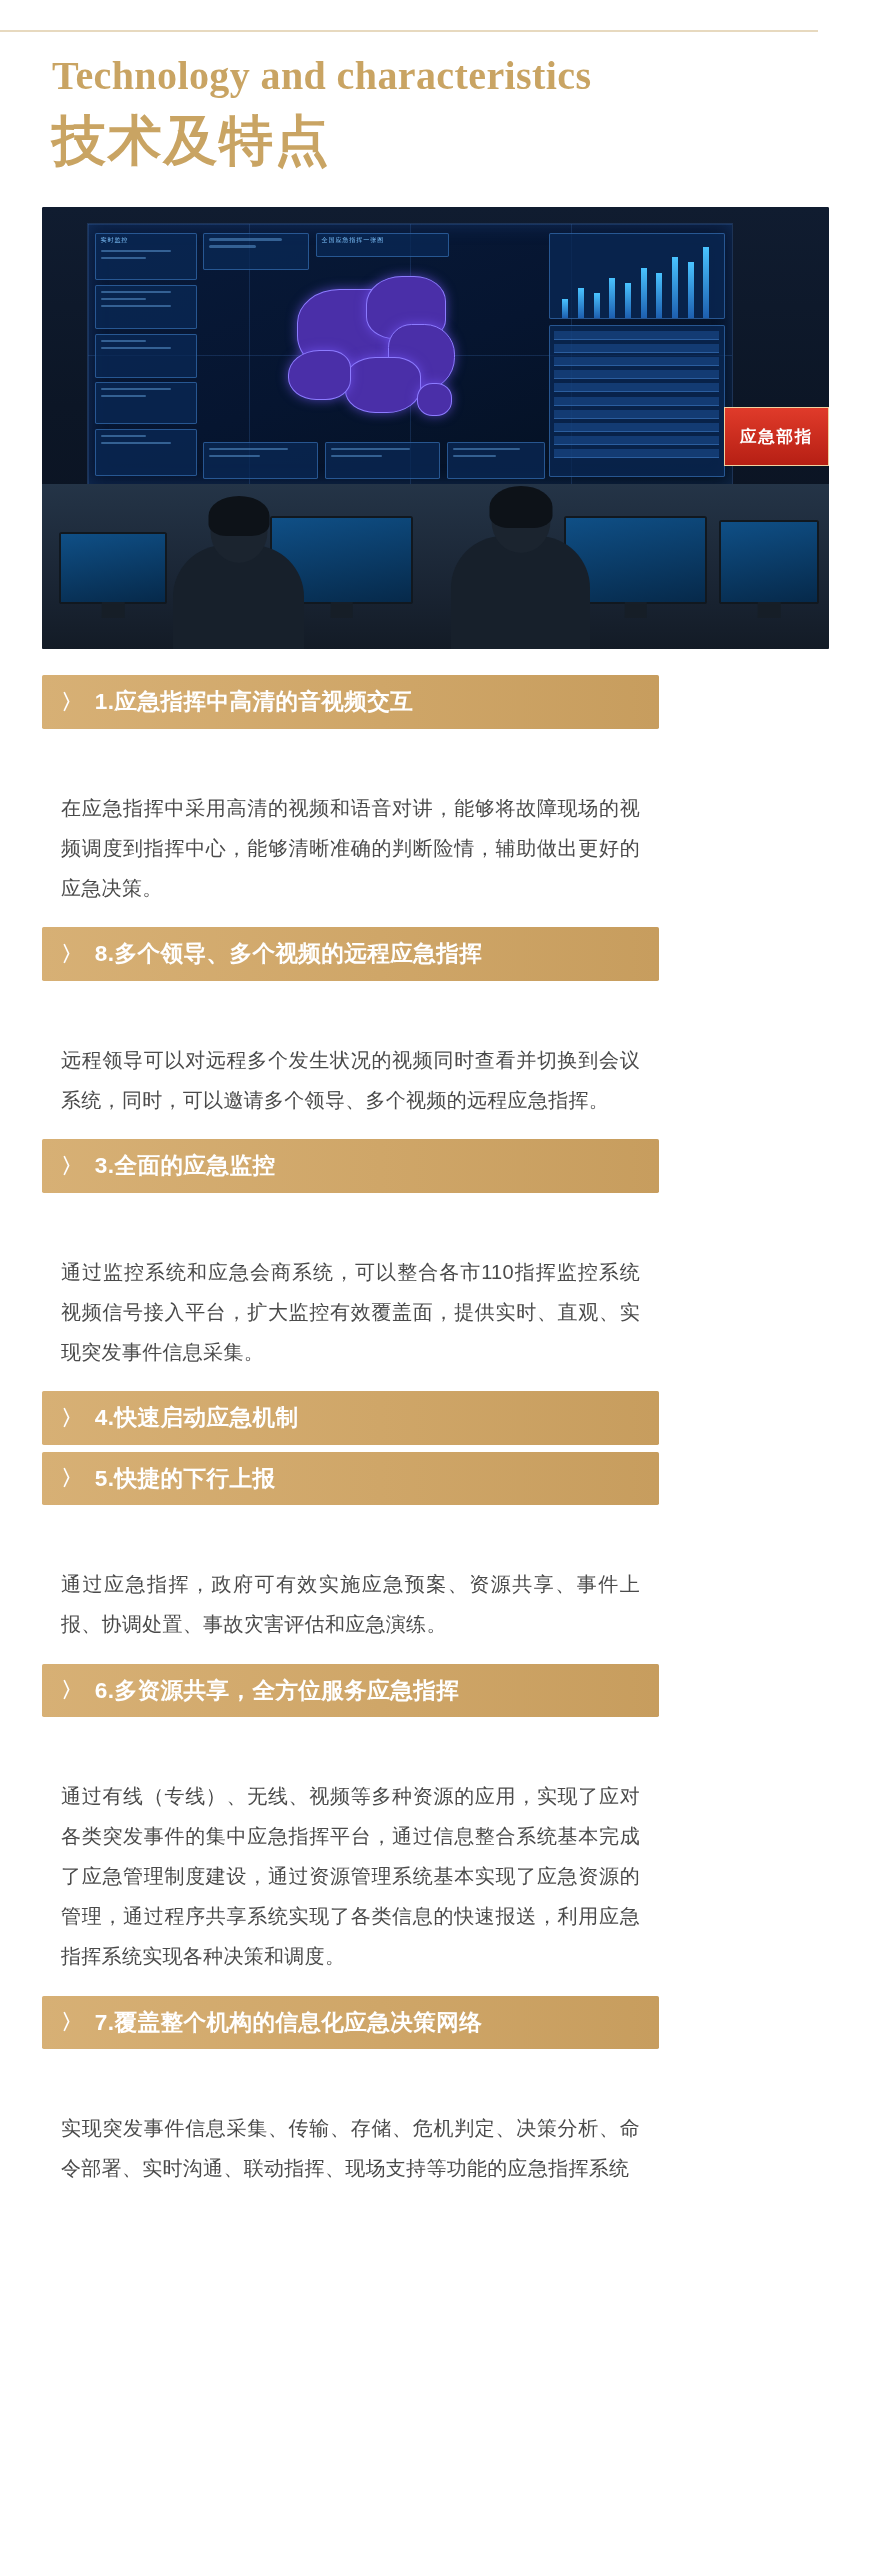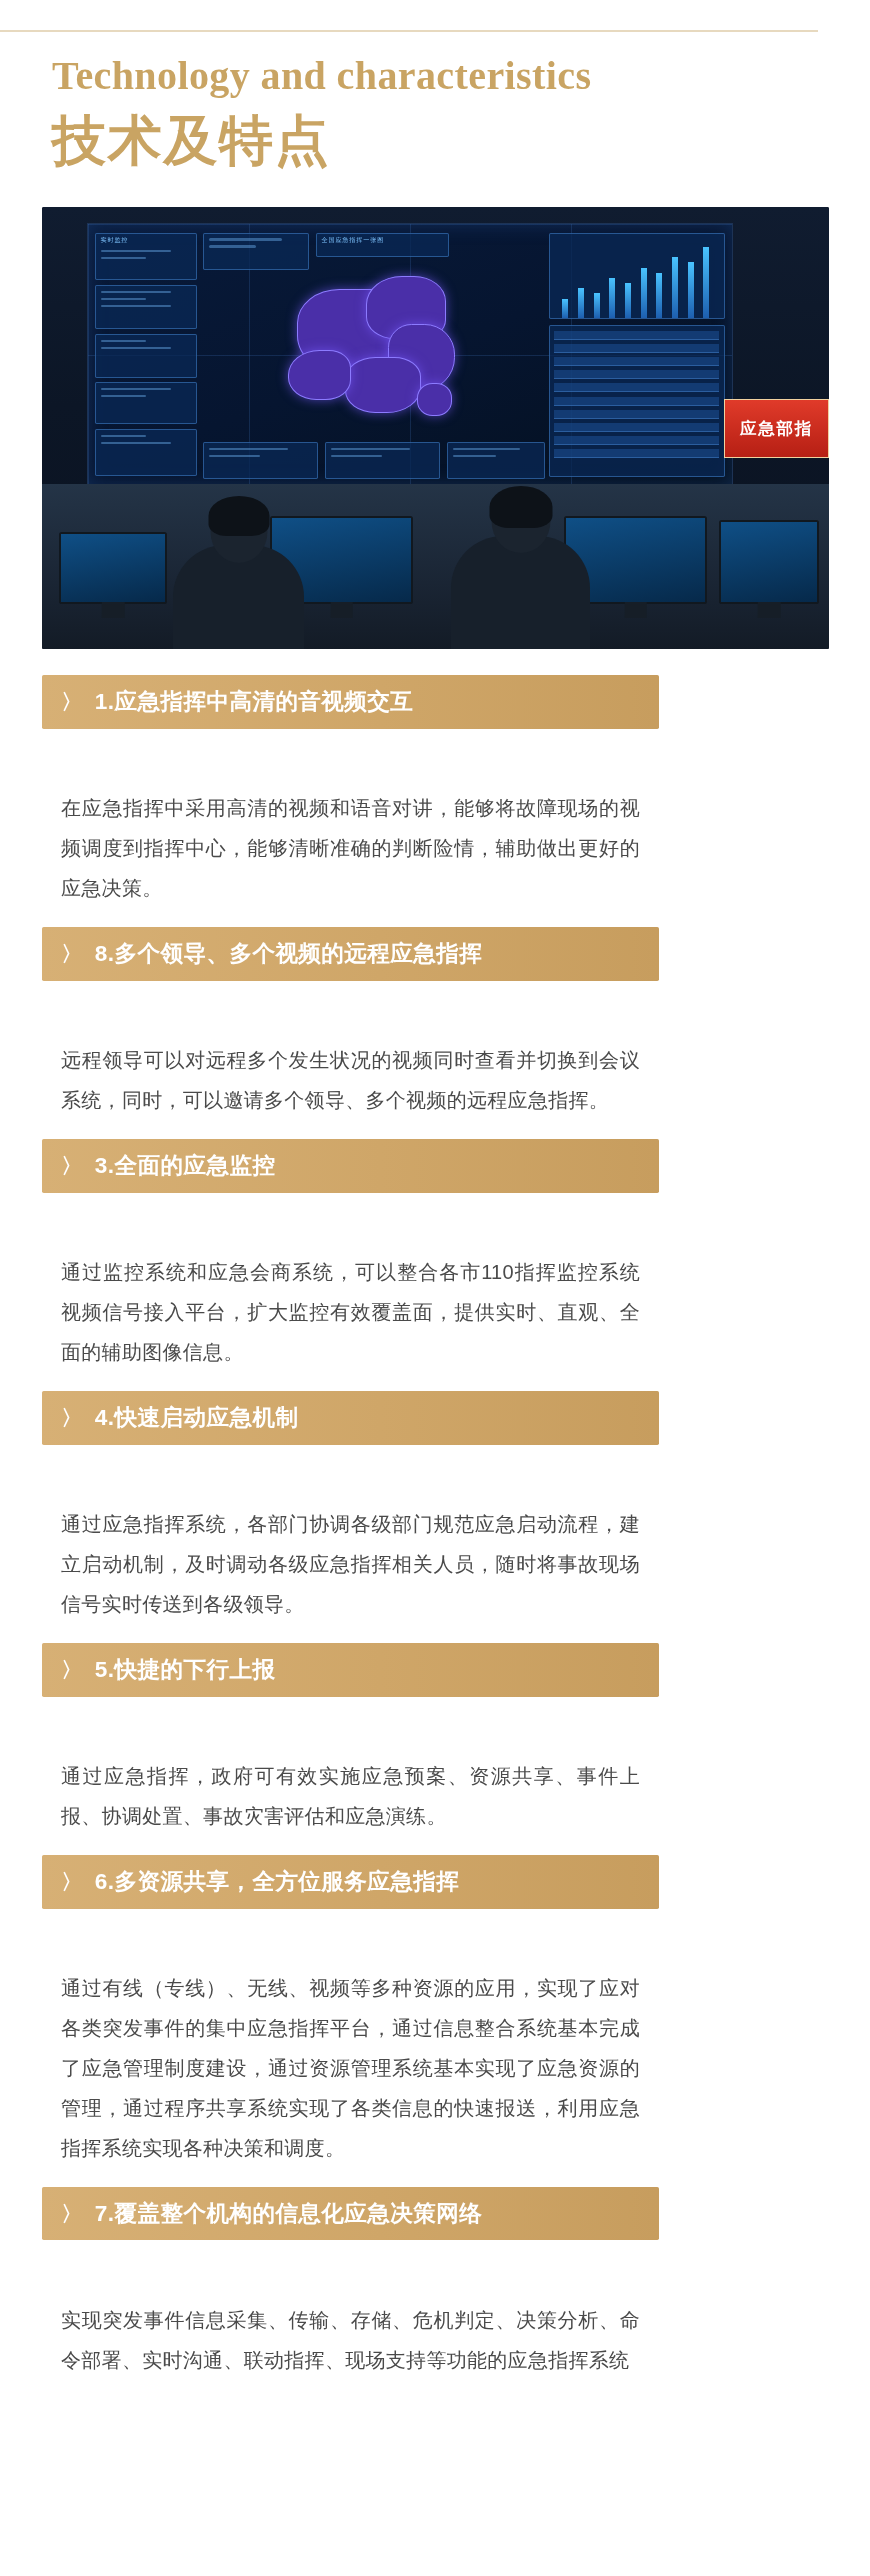--- a/index.html
+++ b/index.html
@@ -123,21 +123,21 @@
   }
   .tbl-row {
     position: absolute;
     height: 7.8px;
     background: rgba(30,80,150,0.55);
     border-bottom: 0.9px solid rgba(90,160,240,0.35);
   }
   .redsign {
     position: absolute;
     right: 0px;
-    top: 192px;
+    top: 200px;
     width: 103px;
     height: 57px;
     background: linear-gradient(180deg,#e03b2a,#b61f14);
     border: 1.7px solid #f1d2a0;
     display: flex;
     align-items: center;
     justify-content: center;
     color: #fff;
     font-size: 16.5px;
     font-weight: bold;
@@ -372,29 +372,28 @@
         <span>8.多个领导、多个视频的远程应急指挥</span>
       </div>
       <div class="item-body">远程领导可以对远程多个发生状况的视频同时查看并切换到会议系统，同时，可以邀请多个领导、多个视频的远程应急指挥。</div>
     </div>
 
     <div class="item">
       <div class="item-head">
         <span class="chev">〉</span>
         <span>3.全面的应急监控</span>
       </div>
-      <div class="item-body">通过监控系统和应急会商系统，可以整合各市110指挥监控系统视频信号接入平台，扩大监控有效覆盖面，提供实时、直观、全面的辅助图像信息。</div>
+      <div class="item-body">通过监控系统和应急会商系统，可以整合各市110指挥监控系统视频信号接入平台，扩大监控有效覆盖面，提供实时、直观、实现突发事件信息采集。</div>
     </div>
 
     <div class="item">
       <div class="item-head">
         <span class="chev">〉</span>
         <span>4.快速启动应急机制</span>
       </div>
-      <div class="item-body">通过应急指挥系统，各部门协调各级部门规范应急启动流程，建立启动机制，及时调动各级应急指挥相关人员，随时将事故现场信号实时传送到各级领导。</div>
     </div>
 
     <div class="item">
       <div class="item-head">
         <span class="chev">〉</span>
         <span>5.快捷的下行上报</span>
       </div>
       <div class="item-body">通过应急指挥，政府可有效实施应急预案、资源共享、事件上报、协调处置、事故灾害评估和应急演练。</div>
     </div>
 

